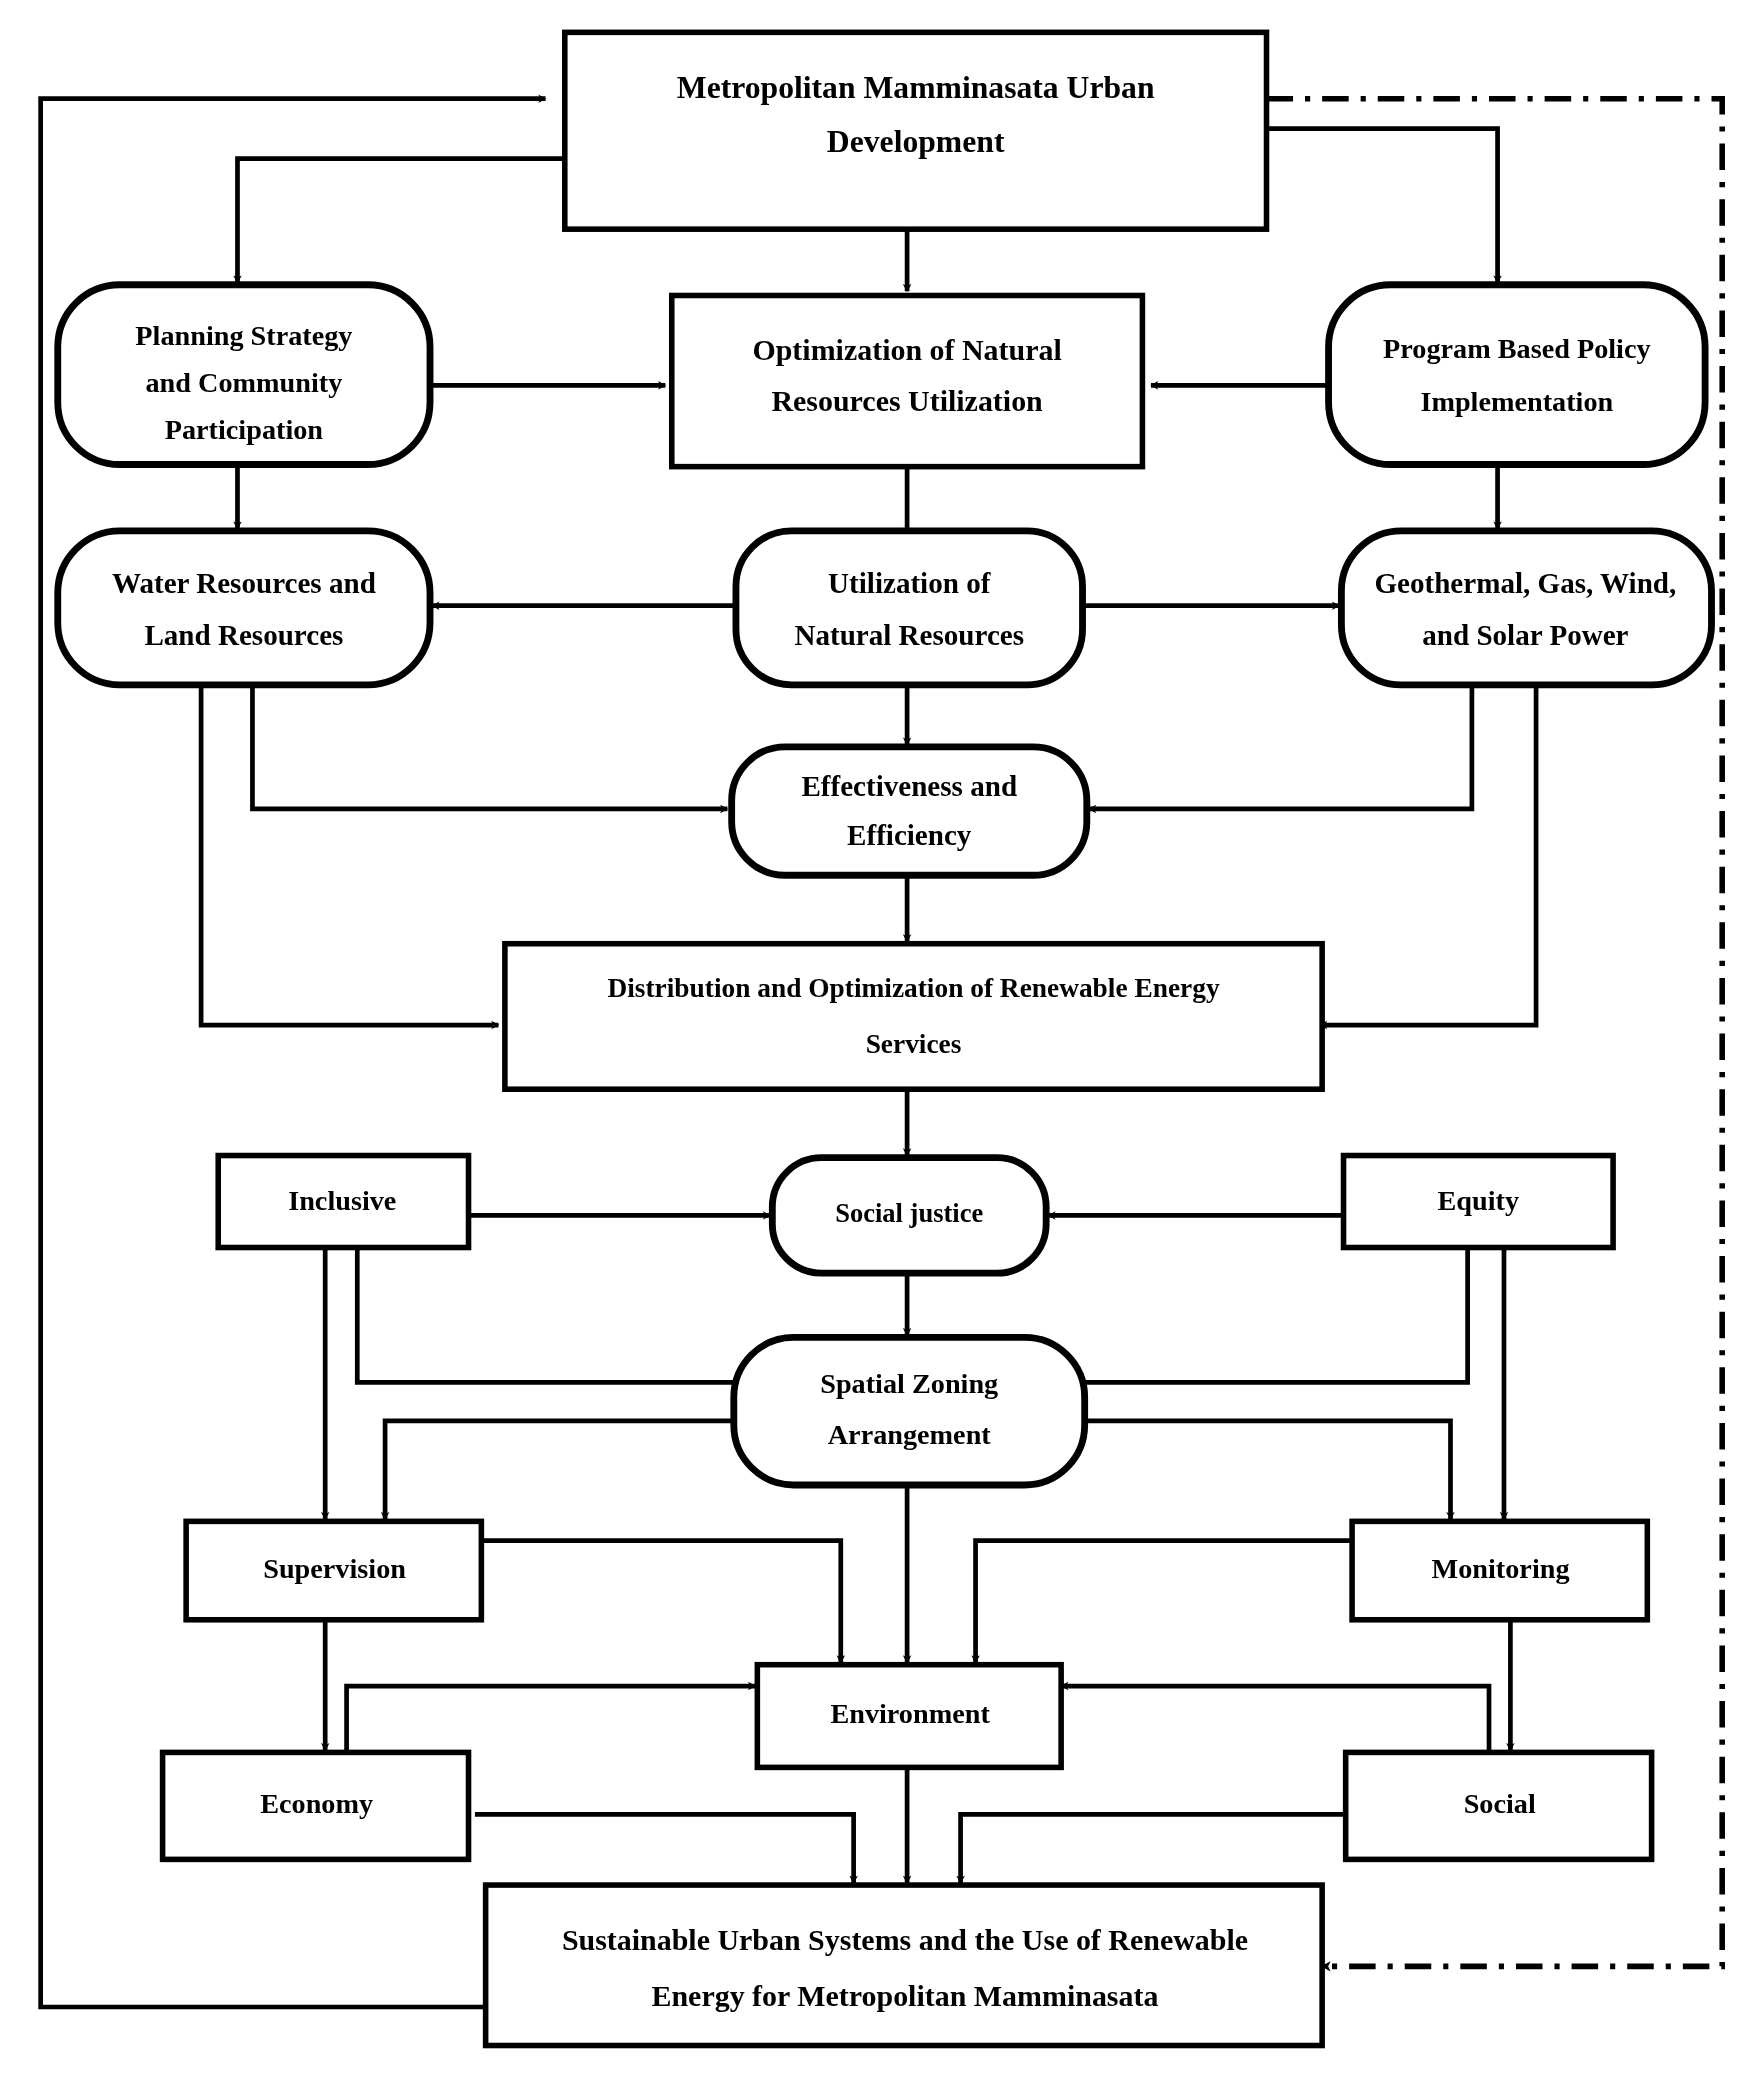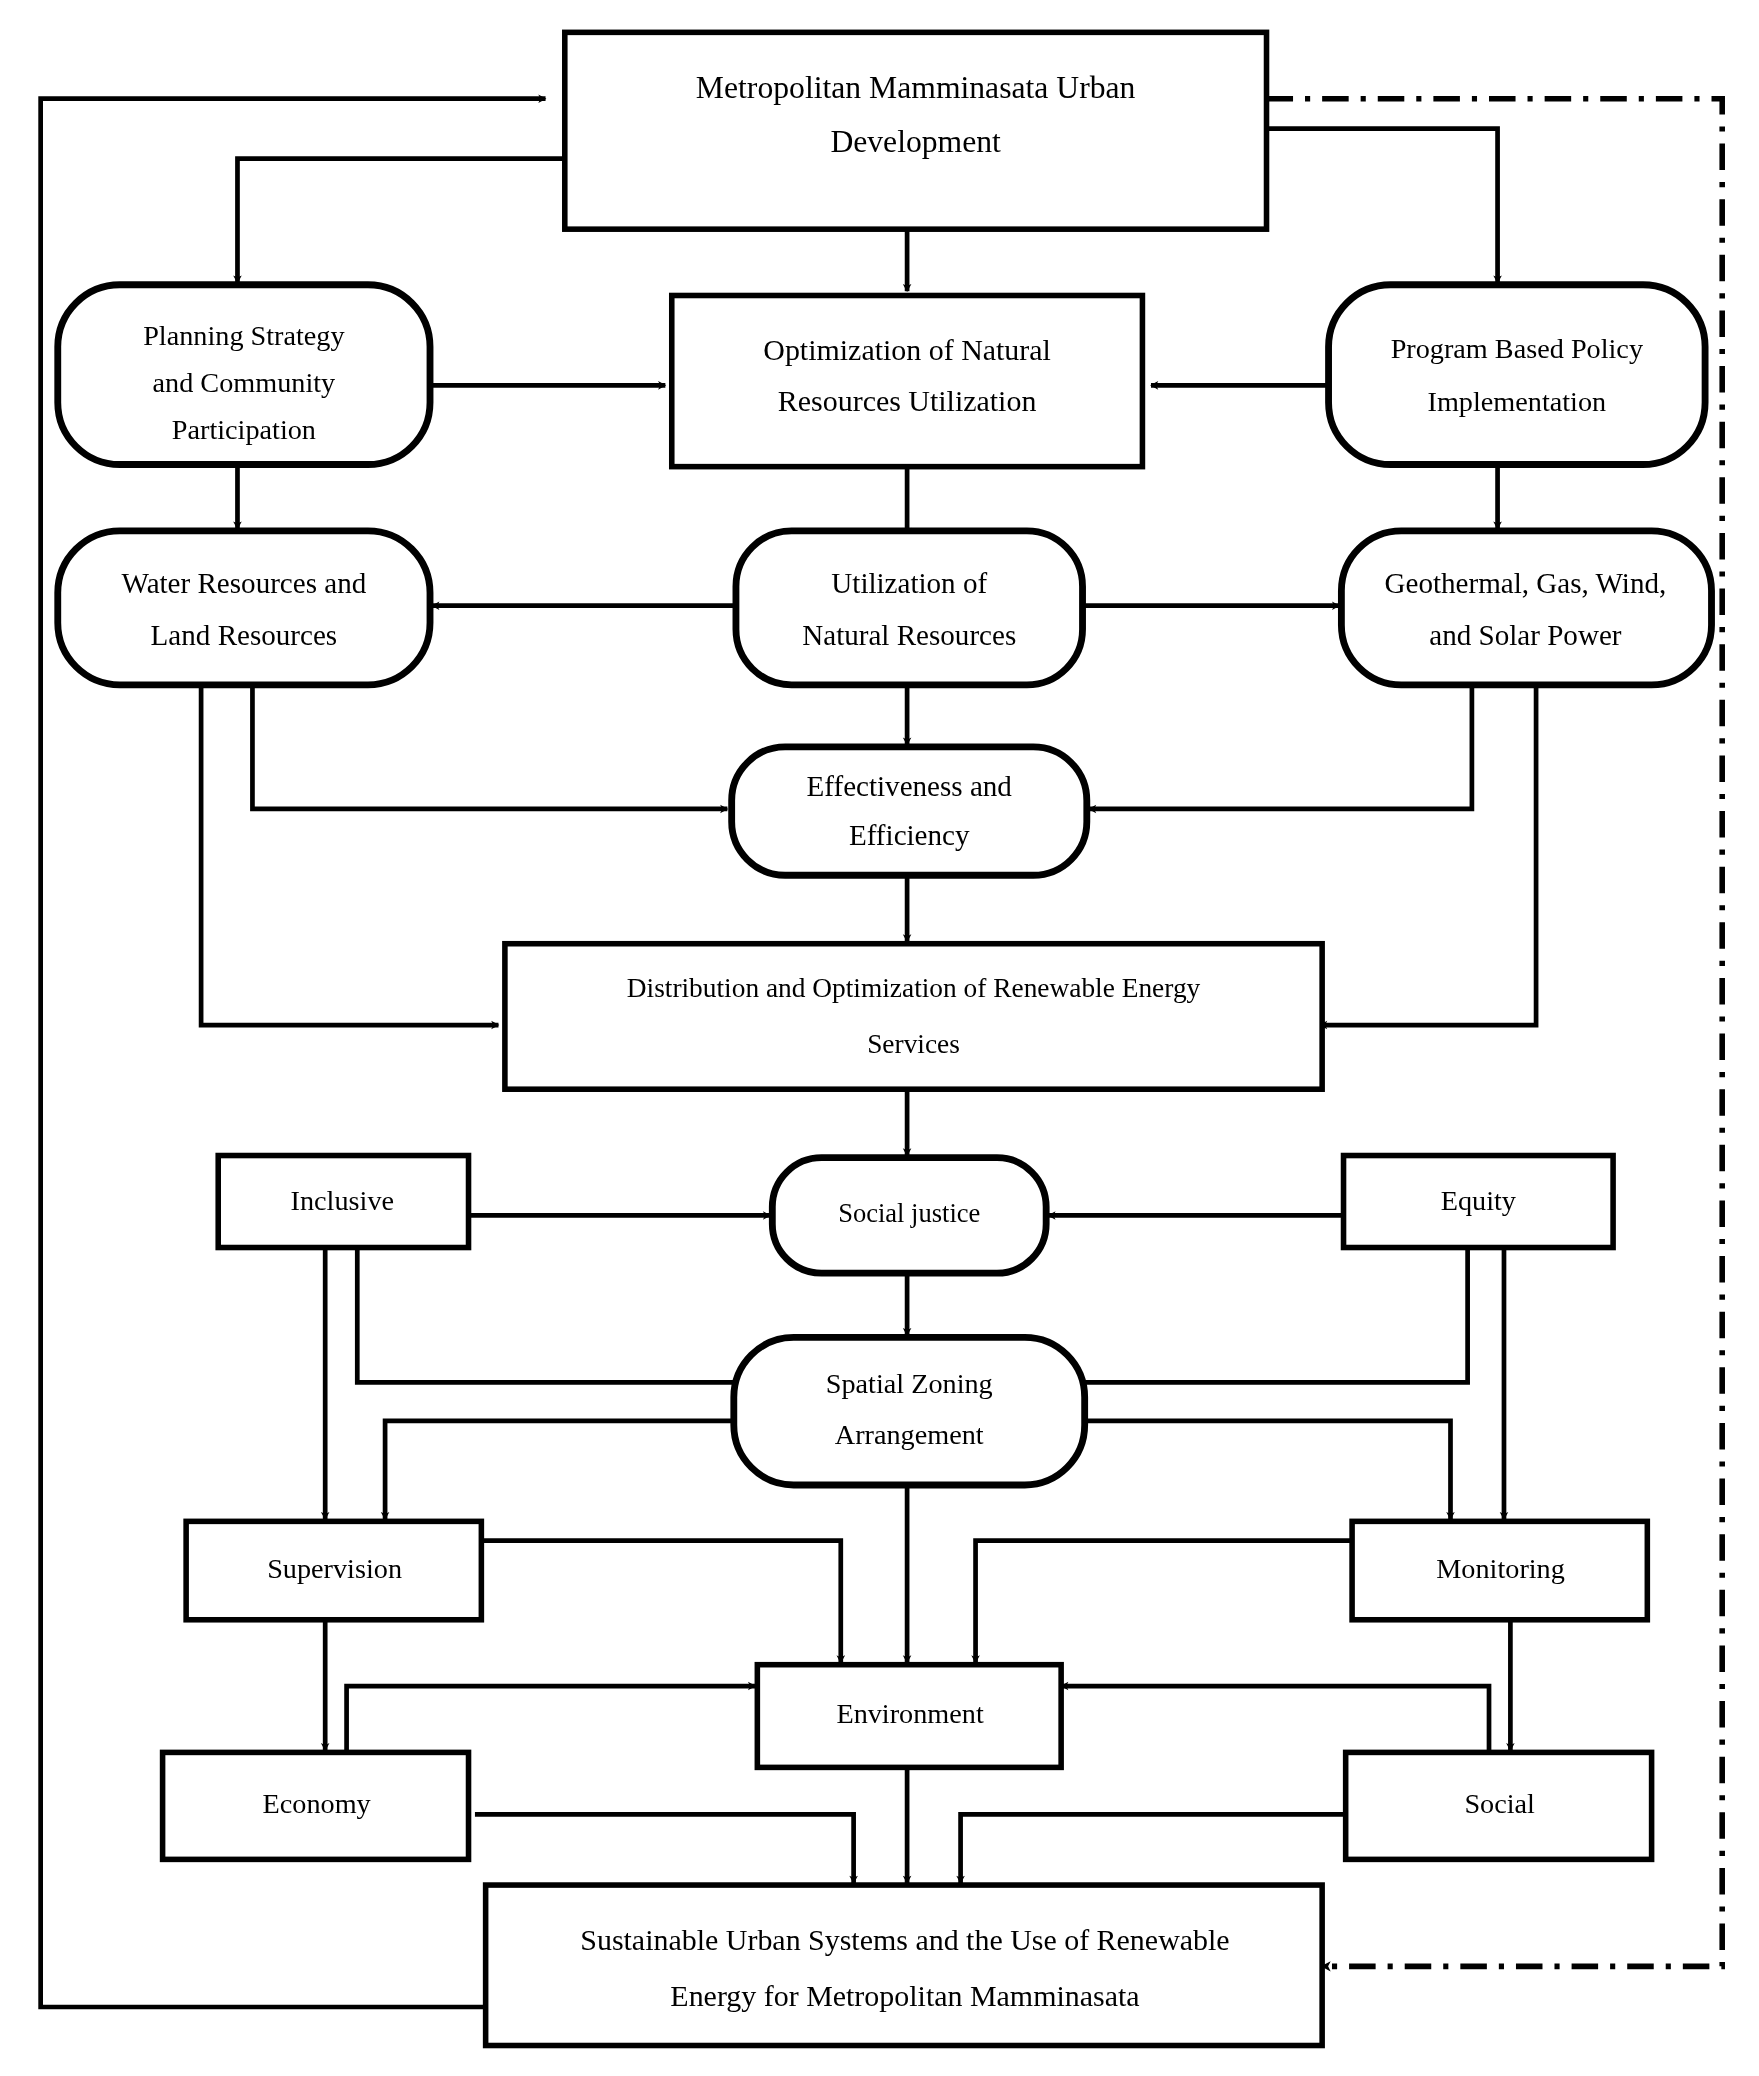--- a/index.html
+++ b/index.html
@@ -1,17 +1,17 @@
 <!DOCTYPE html>
 <html style="font-size:6.8px"><head>
 <meta charset="utf-8">
 <style>
   html,body{margin:0;padding:0;background:#ffffff;}
   body{font-family:"Liberation Serif", serif;}
-  #stage{position:relative;width:1759px;height:2077px;background:#fff;overflow:hidden;}
+  #stage{position:relative;width:1759px;height:2077px;background:#fff;overflow:hidden;font-weight:bold;}
   svg#flow{position:absolute;inset:0;width:1759px;height:2077px;display:block;}
   .nodeText{font-family:"Liberation Serif", serif; fill:#000; text-anchor:middle; dominant-baseline:middle;}
   .shape{fill:#ffffff;stroke:#000000;}
   .edge{stroke:#000000;fill:none;}
 </style>
 </head>
 <body>
 
 <div id="stage">
 <svg id="flow" viewBox="0 0 4111 4853" xmlns="http://www.w3.org/2000/svg">

